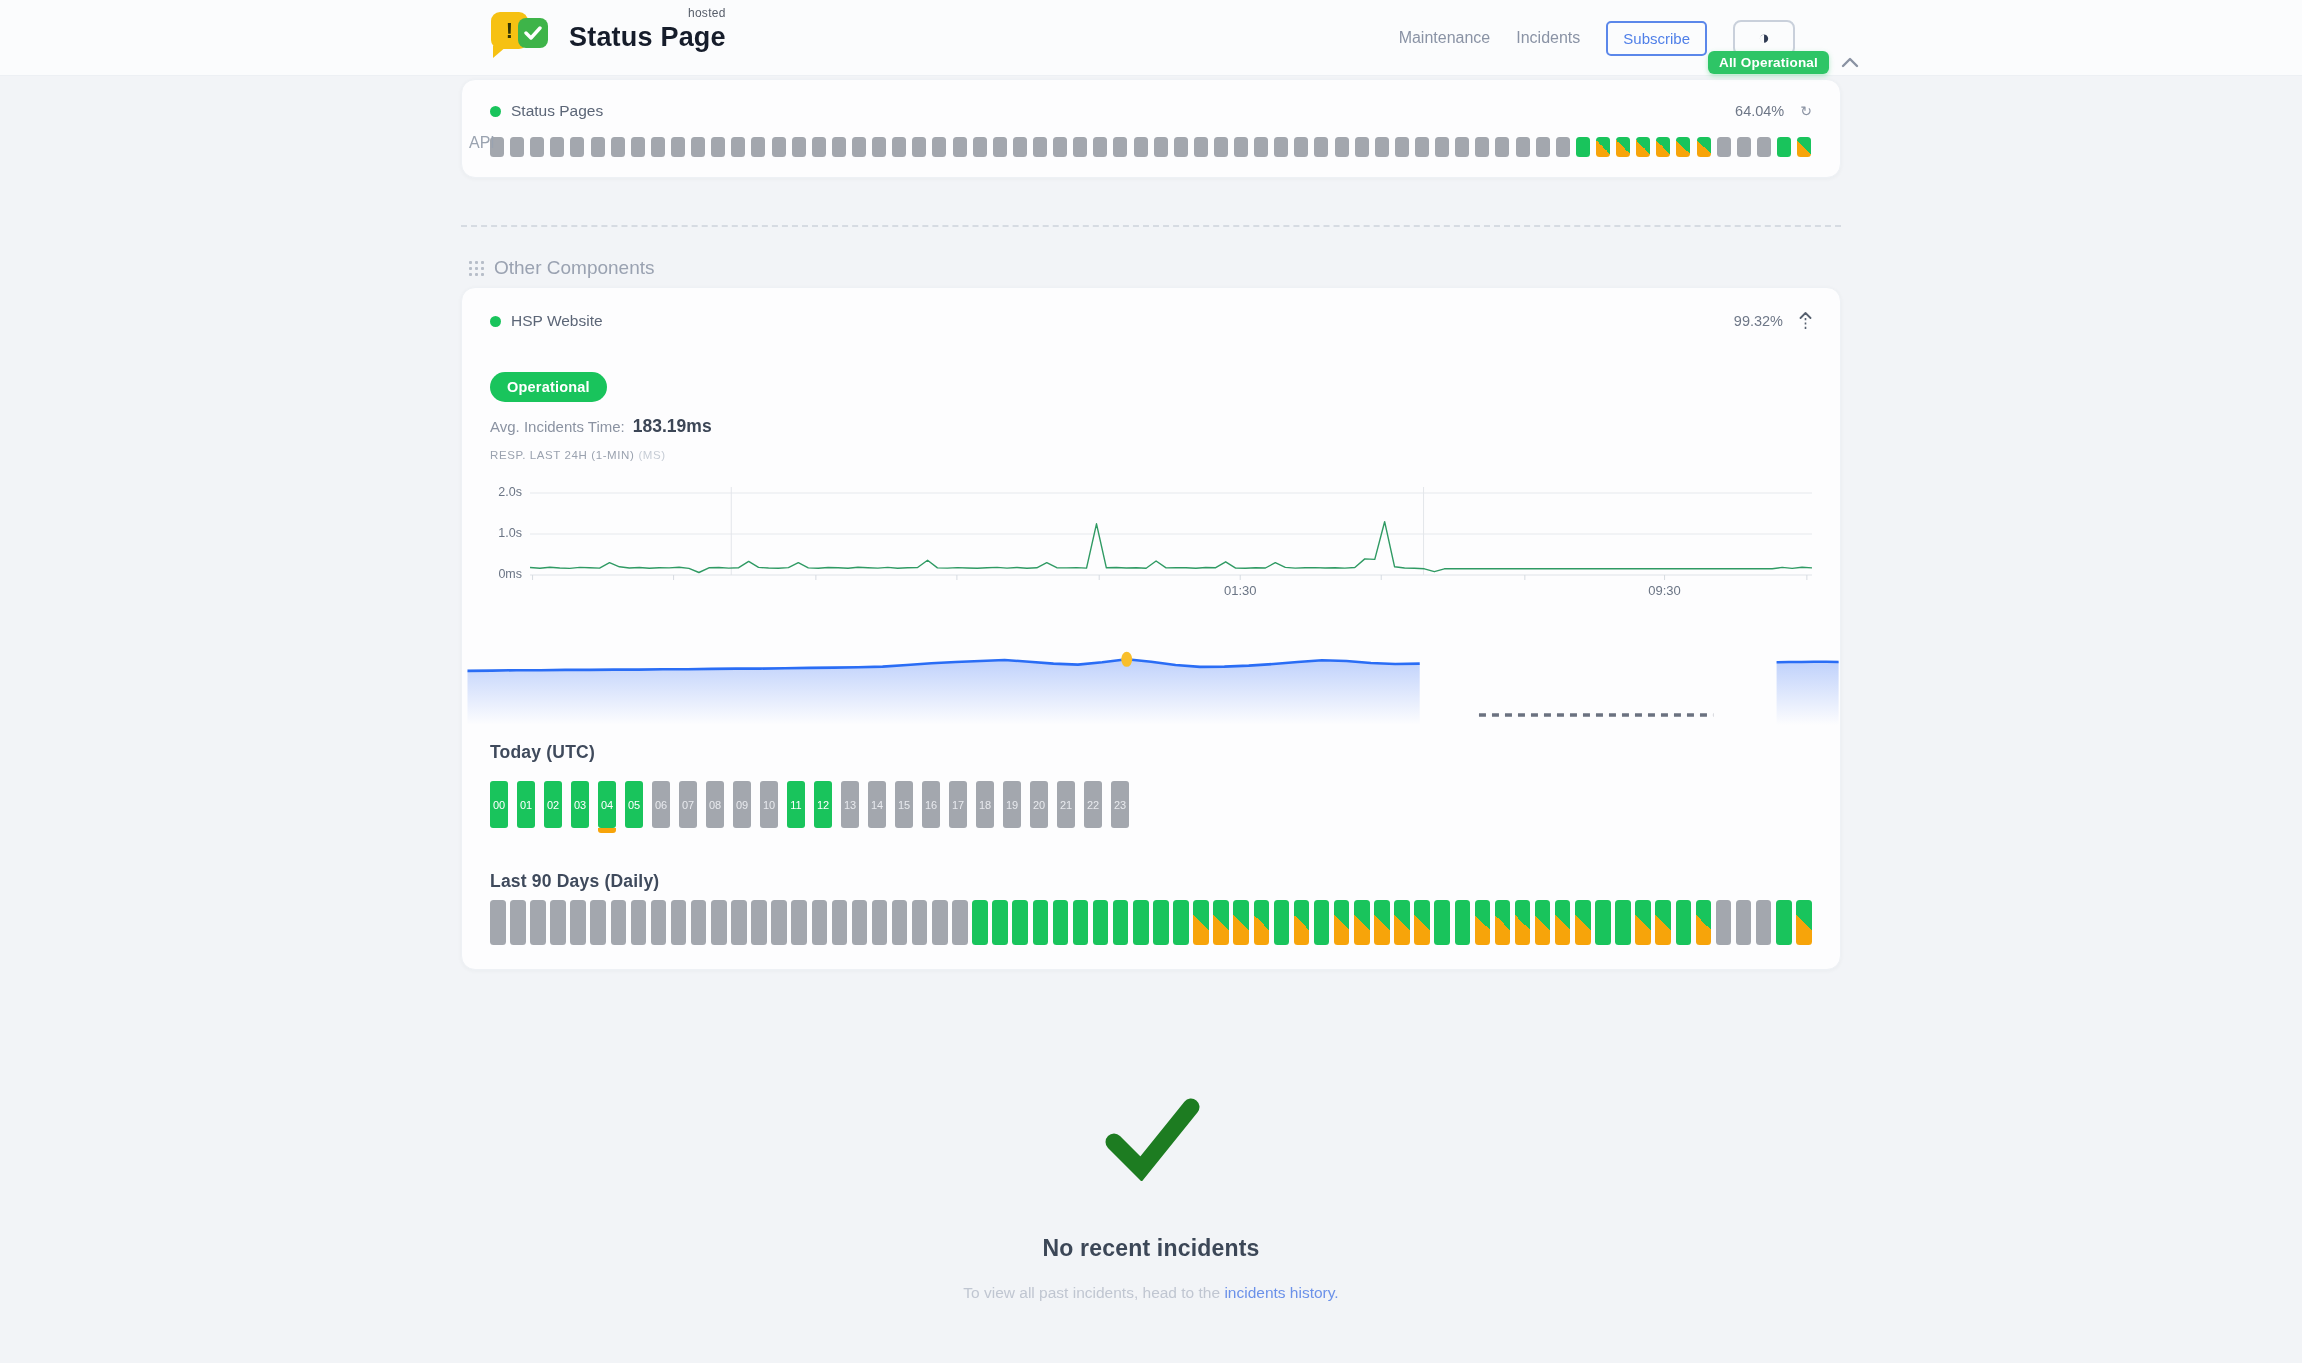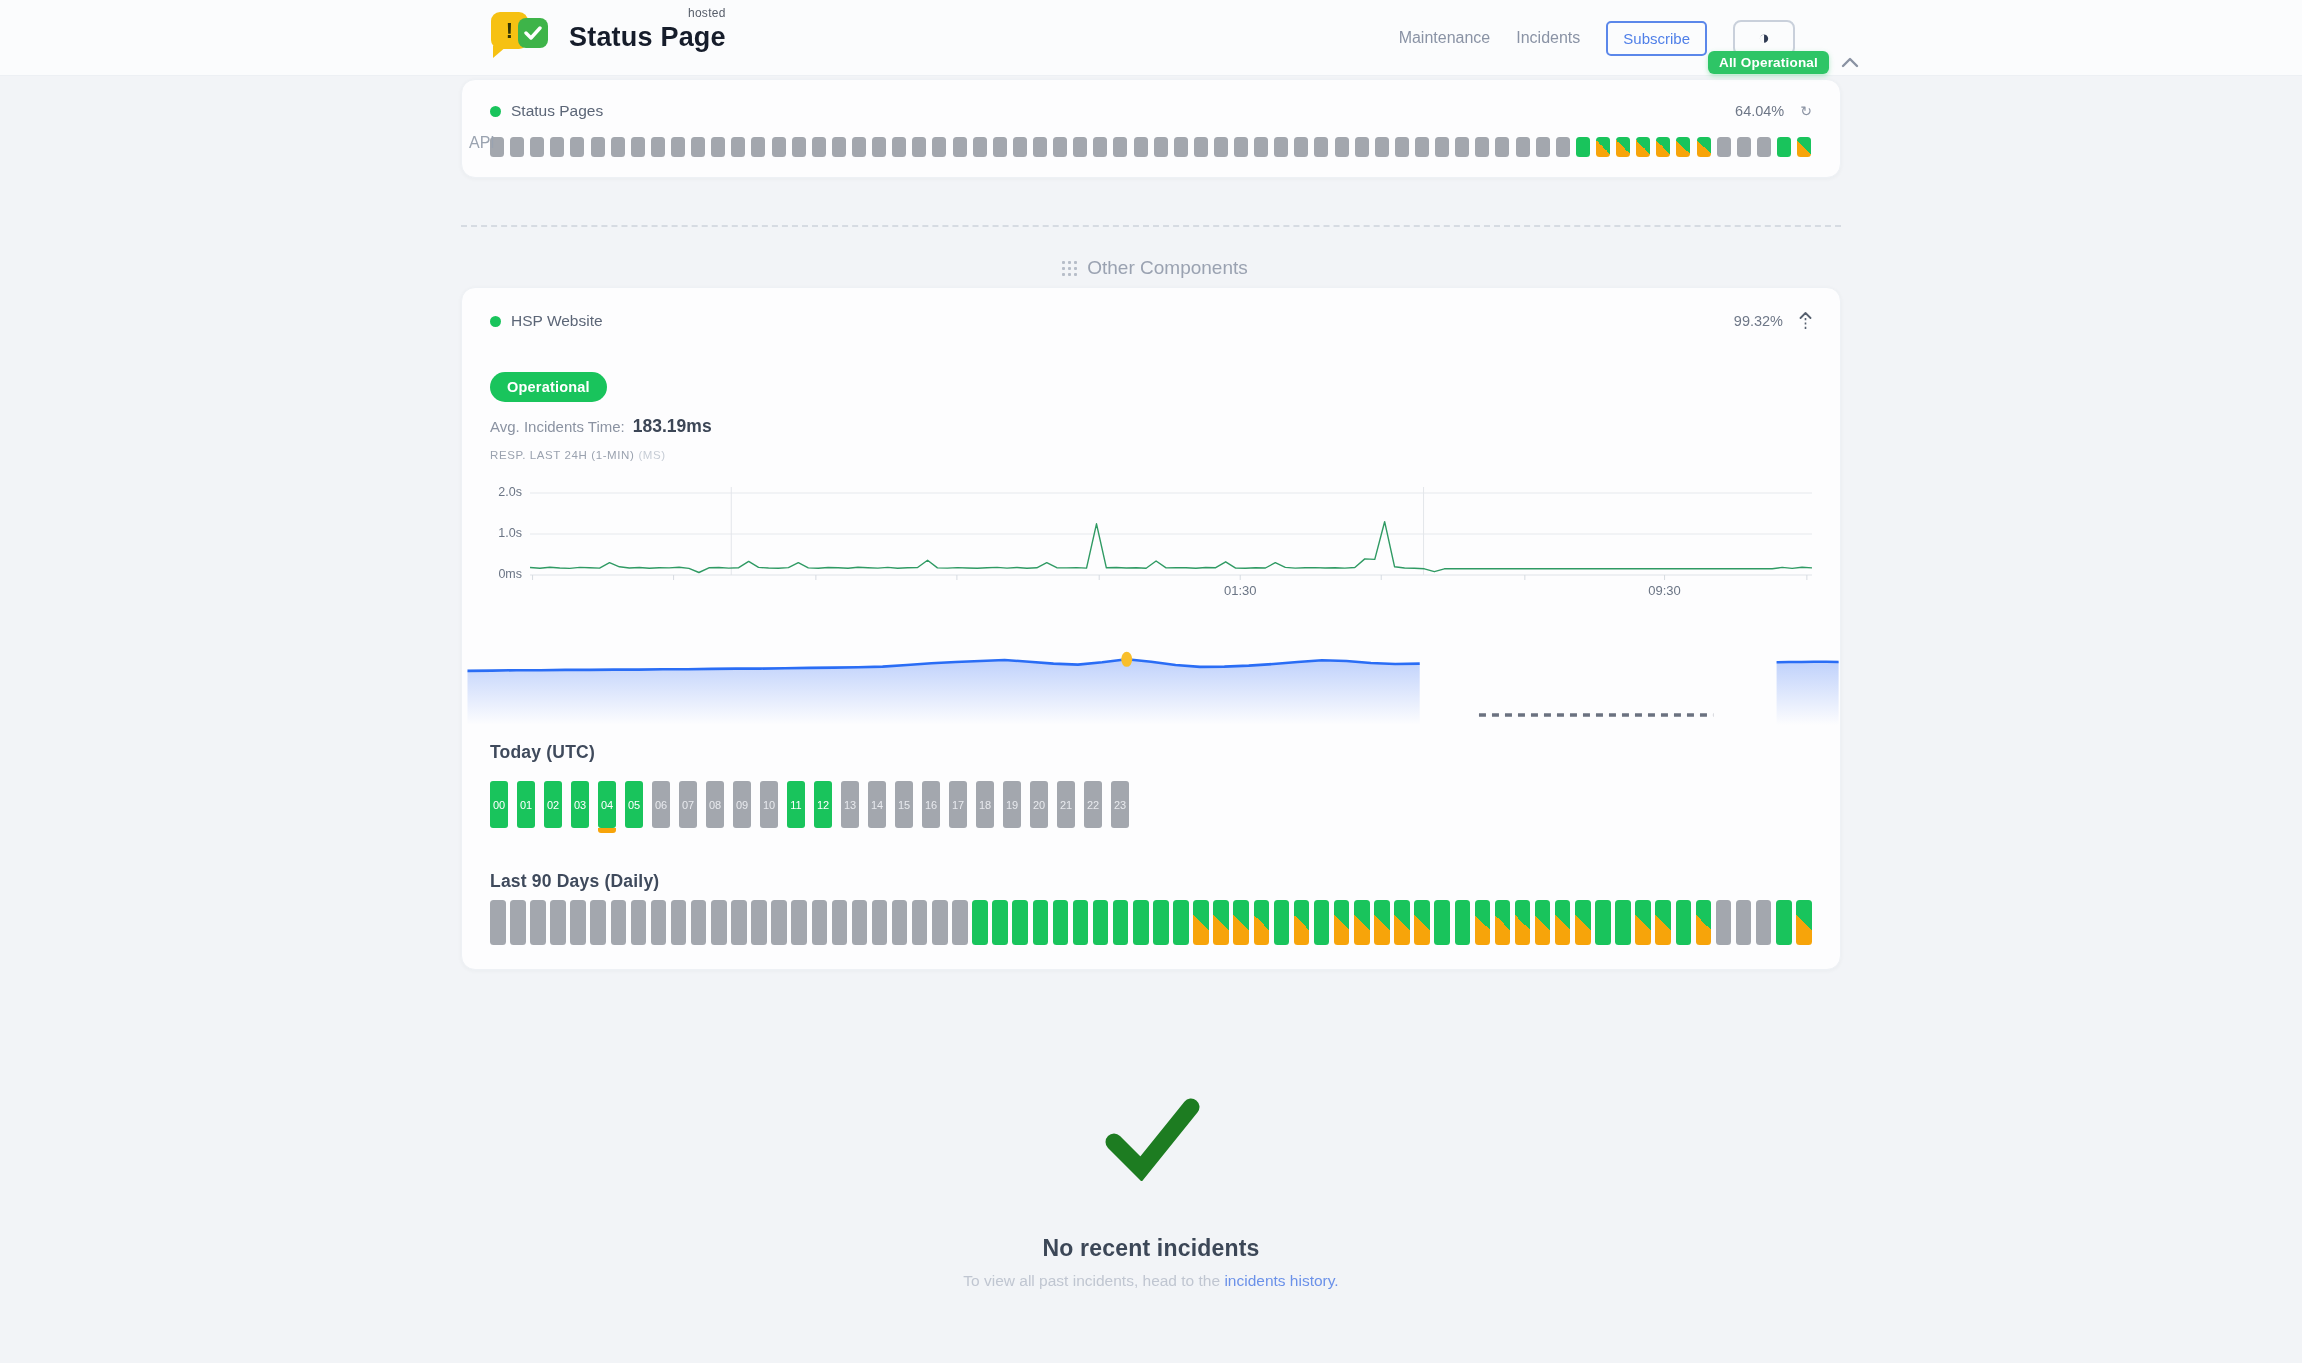--- a/index.html
+++ b/index.html
@@ -72,21 +72,21 @@
   .comp-name { font-size:15.5px; color:#5c6677; cursor:pointer; }
   .comp-right { display:flex; align-items:center; gap:16px; }
   .pct { font-size:14.5px; color:#6e7787; }
   .refresh-ic { font-size:14px; color:#8b93a3; cursor:pointer; }
   .bars { display:flex; justify-content:space-between; margin-top:17px; }
   .bars .bar { width:14px; height:20px; border-radius:3.5px; }
   .bar.na { background:#a3a7ae; }
   .bar.up { background:#19c45c; }
   .bar.mix { background:linear-gradient(45deg, #f7a40a 0 50%, #19c45c 50% 100%); }
   .dashed-sep { border:none; border-top:2px dashed #d6dbe2; margin-top:47px; }
-  .oc-head { margin-top:30px; display:flex; align-items:center; gap:10px; padding-left:8px;justify-content:center; }
+  .oc-head { margin-top:30px; display:flex; align-items:center; gap:10px; padding-left:8px; }
   .oc-head span { font-size:19px; color:#9aa2b1; }
   .card-hsp { margin-top:8px; padding:24px 28px; }
   .badge-op {
     display:inline-block; margin-top:42px; background:#19c45c; color:#fff;
     font-size:14.5px; font-weight:bold; padding:7px 17px; border-radius:999px; letter-spacing:.2px;
   }
   .avg-row { margin-top:14px; font-size:15px; color:#8b93a2; display:flex; align-items:baseline; gap:8px; }
   .avg-val { font-size:17.5px; font-weight:bold; color:#3c4656; }
   .resp-label { margin-top:12px; font-size:11.5px; letter-spacing:.6px; color:#9aa2af; }
   .resp-label .unit { color:#c6ccd5; margin-left:4px; }
@@ -114,21 +114,21 @@
   .hour-marker { width:18px; height:5px; background:#f7a40a; border-radius:0 0 3px 3px; }
   
   .days { margin-top:8px; display:flex; justify-content:space-between; }
   .day-block { width:15.5px; height:45px; border-radius:3.5px; cursor:pointer; }
   .day-block.na { background:#a3a7ae; }
   .day-block.up { background:#19c45c; }
   .day-block.mix { background:linear-gradient(45deg, #f7a40a 0 50%, #19c45c 50% 100%); }
   
   .incidents { text-align:center; margin-top:125px; }
   .incidents h2 { margin-top:50px; font-size:23px; color:#3c4757; font-weight:bold; letter-spacing:.2px; }
-  .incidents p { margin-top:10px; font-size:15.5px; color:#c0c6d1; }
+  .incidents p { margin-top:22px; font-size:15.5px; color:#c0c6d1; }
   .incidents a { color:#6b91e9; text-decoration:none; cursor:pointer; }
 </style>
 </head>
 <body>
 
 <div class="summary">
   <span class="badge-all">All Operational</span>
   <svg width="18" height="11" viewBox="0 0 18 11" style="cursor:pointer">
     <polyline points="2,9 9,2 16,9" fill="none" stroke="#8a93a3" stroke-width="2.4" stroke-linecap="round" stroke-linejoin="round"></polyline>
   </svg>

